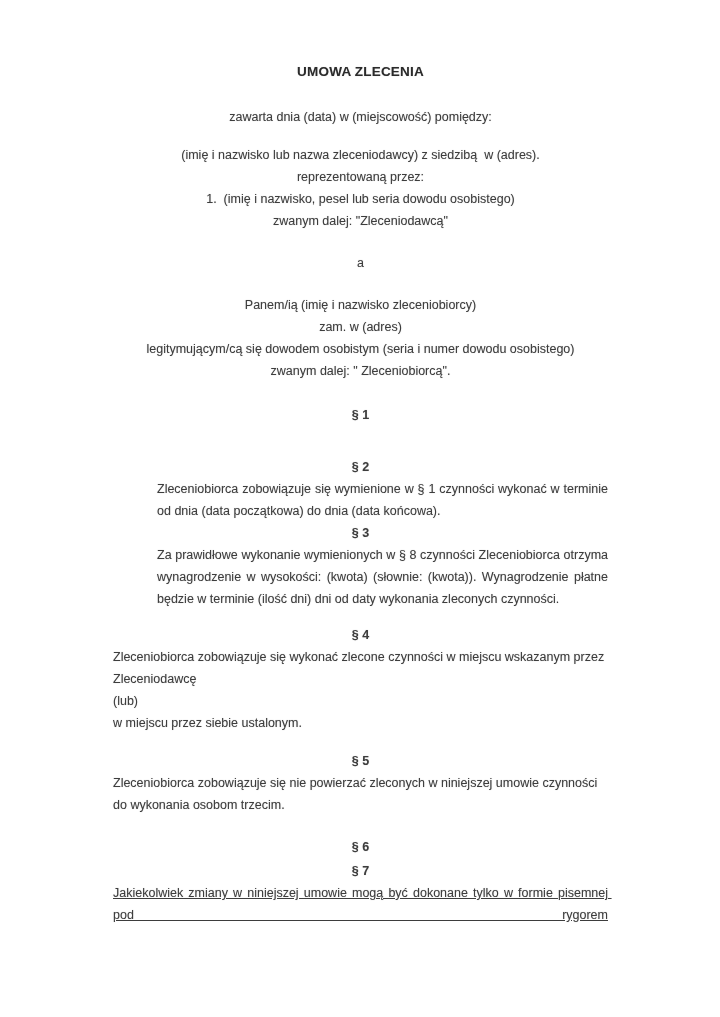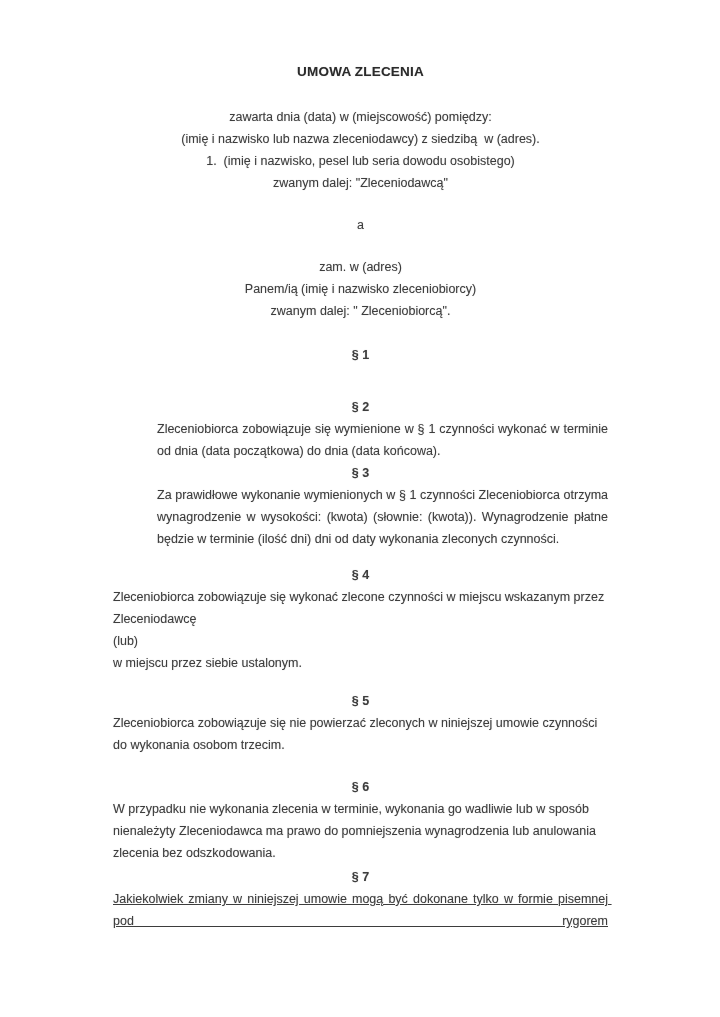--- a/index.html
+++ b/index.html
@@ -26,21 +26,21 @@
     margin: 0;
     font-size: 13.5px;
     line-height: 16px;
     font-weight: bold;
     text-align: center;
     color: #2b2b2b;
     letter-spacing: 0.2px;
   }
   .preamble { margin-top: 26px; white-space: pre-wrap; }
   .party-block { }
-  #party1 { }
+  #party1 { margin-top: 16px; }
   #party2 { margin-top: 20px; }
   .doc-line { white-space: pre-wrap; text-align: center; }
   .connector { margin-top: 20px; }
   .sections { }
   .contract-section { }
   .section-number {
     font-weight: bold;
     text-align: center;
     line-height: 22px;
   }
@@ -62,62 +62,63 @@
 </head>
 <body>
 
 <div class="page" style="--ink: #3d3d3d; --paper: #ffffff;">
   <h1 class="doc-title">UMOWA ZLECENIA</h1>
 
   <div class="preamble doc-line">zawarta dnia (data) w (miejscowość) pomiędzy:</div>
 
   <div class="party-block" id="party1">
       <div class="doc-line">(imię i nazwisko lub nazwa zleceniodawcy) z siedzibą  w (adres).</div>
+      <div class="doc-line">reprezentowaną przez:</div>
       <div class="doc-line">1.  (imię i nazwisko, pesel lub seria dowodu osobistego)</div>
       <div class="doc-line">zwanym dalej: "Zleceniodawcą"</div>
     </div>
 
   <div class="connector doc-line">a</div>
 
   <div class="party-block" id="party2">
+      <div class="doc-line">Panem/ią (imię i nazwisko zleceniobiorcy)</div>
       <div class="doc-line">zam. w (adres)</div>
-      <div class="doc-line">Panem/ią (imię i nazwisko zleceniobiorcy)</div>
+      <div class="doc-line">legitymującym/cą się dowodem osobistym (seria i numer dowodu osobistego)</div>
       <div class="doc-line">zwanym dalej: " Zleceniobiorcą".</div>
     </div>
 
   <div class="sections" id="sections">
   <section class="contract-section">
     <div class="section-number">§ 1</div>
   </section>
 
   <section class="contract-section">
     <div class="section-number">§ 2</div>
     <div class="section-text align-justify">Zleceniobiorca zobowiązuje się wymienione w § 1 czynności wykonać w terminie od dnia (data początkowa) do dnia (data końcowa).</div>
   </section>
 
   <section class="contract-section">
     <div class="section-number">§ 3</div>
-    <div class="section-text align-justify">Za prawidłowe wykonanie wymienionych w § 1 czynności Zleceniobiorca otrzyma wynagrodzenie w wysokości: (kwota) (słownie: (kwota)). Wynagrodzenie płatne będzie w terminie (ilość dni) dni od daty wykonania zleconych czynności.</div>
+    <div class="section-text align-justify">Za prawidłowe wykonanie wymienionych w § 8 czynności Zleceniobiorca otrzyma wynagrodzenie w wysokości: (kwota) (słownie: (kwota)). Wynagrodzenie płatne będzie w terminie (ilość dni) dni od daty wykonania zleconych czynności.</div>
   </section>
 
   <section class="contract-section">
     <div class="section-number">§ 4</div>
     <div class="section-text align-left">Zleceniobiorca zobowiązuje się wykonać zlecone czynności w miejscu wskazanym przez Zleceniodawcę
 (lub)
 w miejscu przez siebie ustalonym.</div>
   </section>
 
   <section class="contract-section">
     <div class="section-number">§ 5</div>
     <div class="section-text align-left">Zleceniobiorca zobowiązuje się nie powierzać zleconych w niniejszej umowie czynności do wykonania osobom trzecim.</div>
   </section>
 
   <section class="contract-section">
     <div class="section-number">§ 6</div>
-    <div class="section-text align-left">W przypadku nie wykonania zlecenia w terminie, wykonania go wadliwie lub w sposób nienależyty Zleceniodawca ma prawo do pomniejszenia wynagrodzenia lub anulowania zlecenia bez odszkodowania.</div>
   </section>
 
   <section class="contract-section">
     <div class="section-number">§ 7</div>
     <div class="section-text align-justify-all">Jakiekolwiek zmiany w niniejszej umowie mogą być dokonane tylko w formie pisemnej pod rygorem</div>
   </section>
 </div>
 </div>
 
 </body></html>

